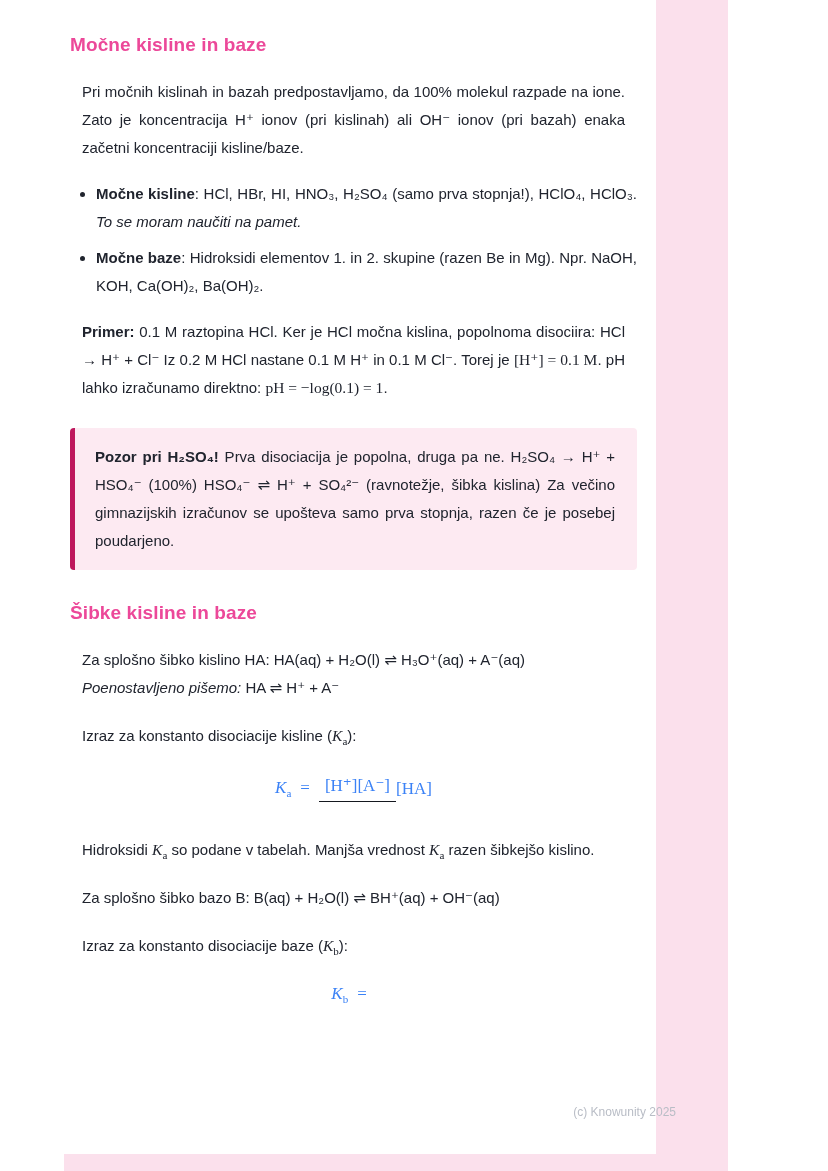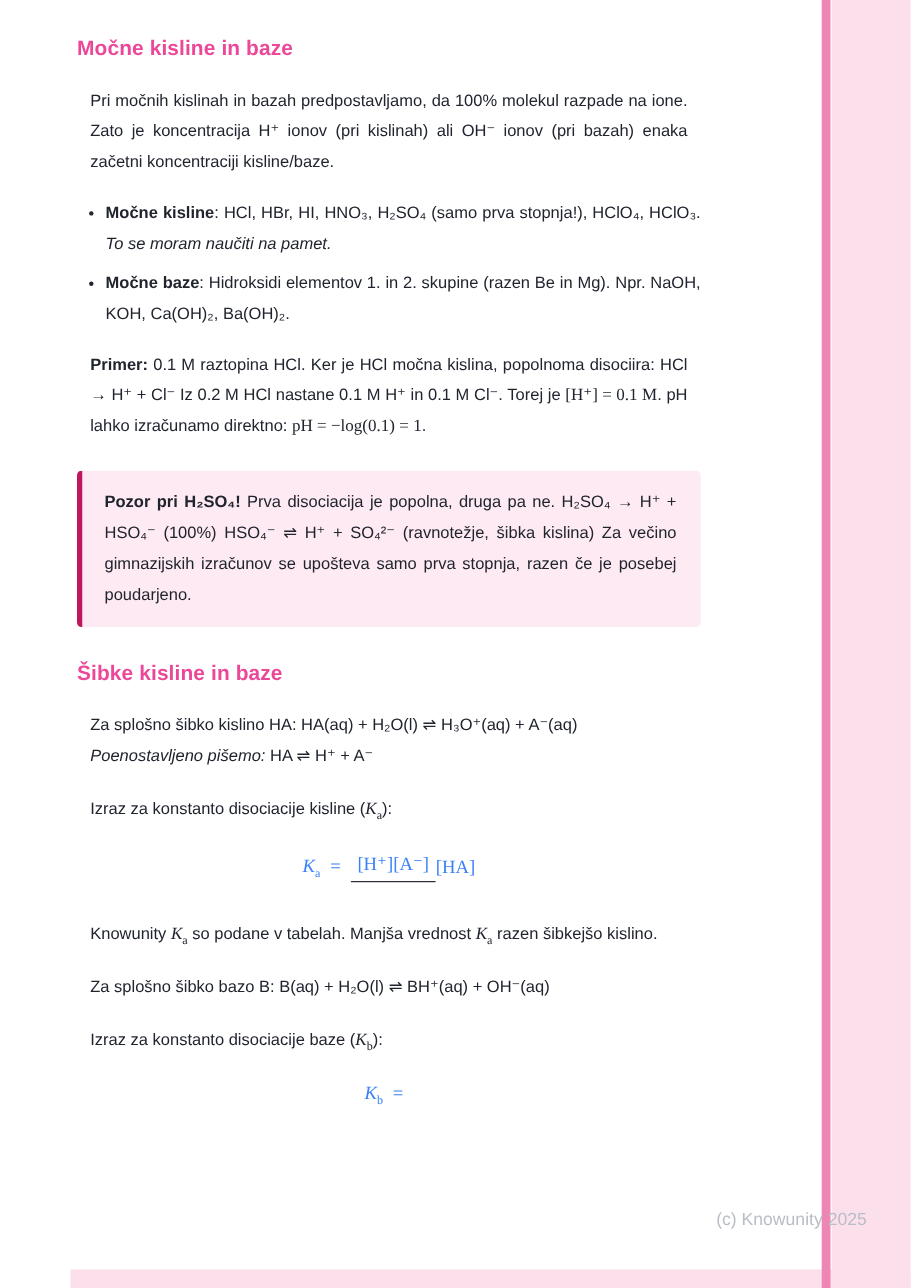--- a/index.html
+++ b/index.html
@@ -1,18 +1,18 @@
 <!DOCTYPE html>
 <html style="--accent: #ec4899; --callout_border: #be185d; --callout_bg: #fdeaf2; --stripe: #ee86b4; --band: #fbe0ec;"><head>
 <meta charset="utf-8">
 <style>
   * { margin:0; padding:0; box-sizing:border-box; }
   html, body { background:#ffffff; }
   .page {
-    position:relative; width:828px; height:1171px; overflow:hidden;
+    position:relative; width:728px; height:1171px; overflow:hidden;
     background:#ffffff; color:#20242e;
     font-family:"Liberation Sans","DejaVu Sans",sans-serif;
   }
   
   .band-right  { position:absolute; top:0; right:0; width:72px; height:100%; background:var(--band,#fbe0ec); z-index:0; }
   .band-bottom { position:absolute; left:64px; right:0; bottom:0; height:17px; background:var(--band,#fbe0ec); z-index:0; }
   .stripe      { position:absolute; top:0; left:747px; width:8px; height:100%; background:var(--stripe,#ee86b4); z-index:1; }
 
   .content { position:absolute; left:70px; top:34px; width:567px; z-index:2; }
 
@@ -48,21 +48,21 @@
     font-family:"Liberation Serif","DejaVu Serif",serif;
     font-size:17px; color:#3b82f6;
     margin:24px 0 34px;
   }
   .fo .lhs i { font-style:italic; }
   .fo .feq { margin:0 9px; }
   .frac { display:inline-flex; flex-direction:row; align-items:center; line-height:1.45; }
   .frac .num { padding:0 6px 2px; border-bottom:1.4px solid #15181f; }
   .frac .den { padding-top:2px; }
 
-  .credit { position:absolute; right:40px; bottom:52px; font-size:16px; color:#b9bdc6; z-index:3; }
+  .credit { position:absolute; right:52px; bottom:52px; font-size:12px; color:#b9bdc6; z-index:3; }
 </style>
 </head>
 <body>
 
 <div class="page">
 
   <div class="band-right"></div>
   <div class="band-bottom"></div>
   <div class="stripe"></div>
 
@@ -92,21 +92,21 @@
 
     <div class="fo">
       <span class="lhs"><i>K</i><sub>a</sub></span>
       <span class="feq">=</span>
       <span class="frac">
         <span class="num">[H⁺][A⁻]</span>
         <span class="den">[HA]</span>
       </span>
     </div>
 
-    <p class="body para"><span>Knowunity </span><span class="mi"><i>K</i><sub>a</sub></span><span> so podane v tabelah. Manjša vrednost </span><span class="mi"><i>K</i><sub>a</sub></span><span> razen šibkejšo kislino.</span></p>
+    <p class="body para"><span>Hidroksidi </span><span class="mi"><i>K</i><sub>a</sub></span><span> so podane v tabelah. Manjša vrednost </span><span class="mi"><i>K</i><sub>a</sub></span><span> razen šibkejšo kislino.</span></p>
 
     <p class="body para">Za splošno šibko bazo B: B(aq) + H₂O(l) ⇌ BH⁺(aq) + OH⁻(aq)</p>
 
     <p class="body para"><span>Izraz za konstanto disociacije baze (</span><span class="mi"><i>K</i><sub>b</sub></span><span>):</span></p>
 
     <div class="fo">
       <span class="lhs"><i>K</i><sub>b</sub></span>
       <span class="feq">=</span>
     </div>
 

